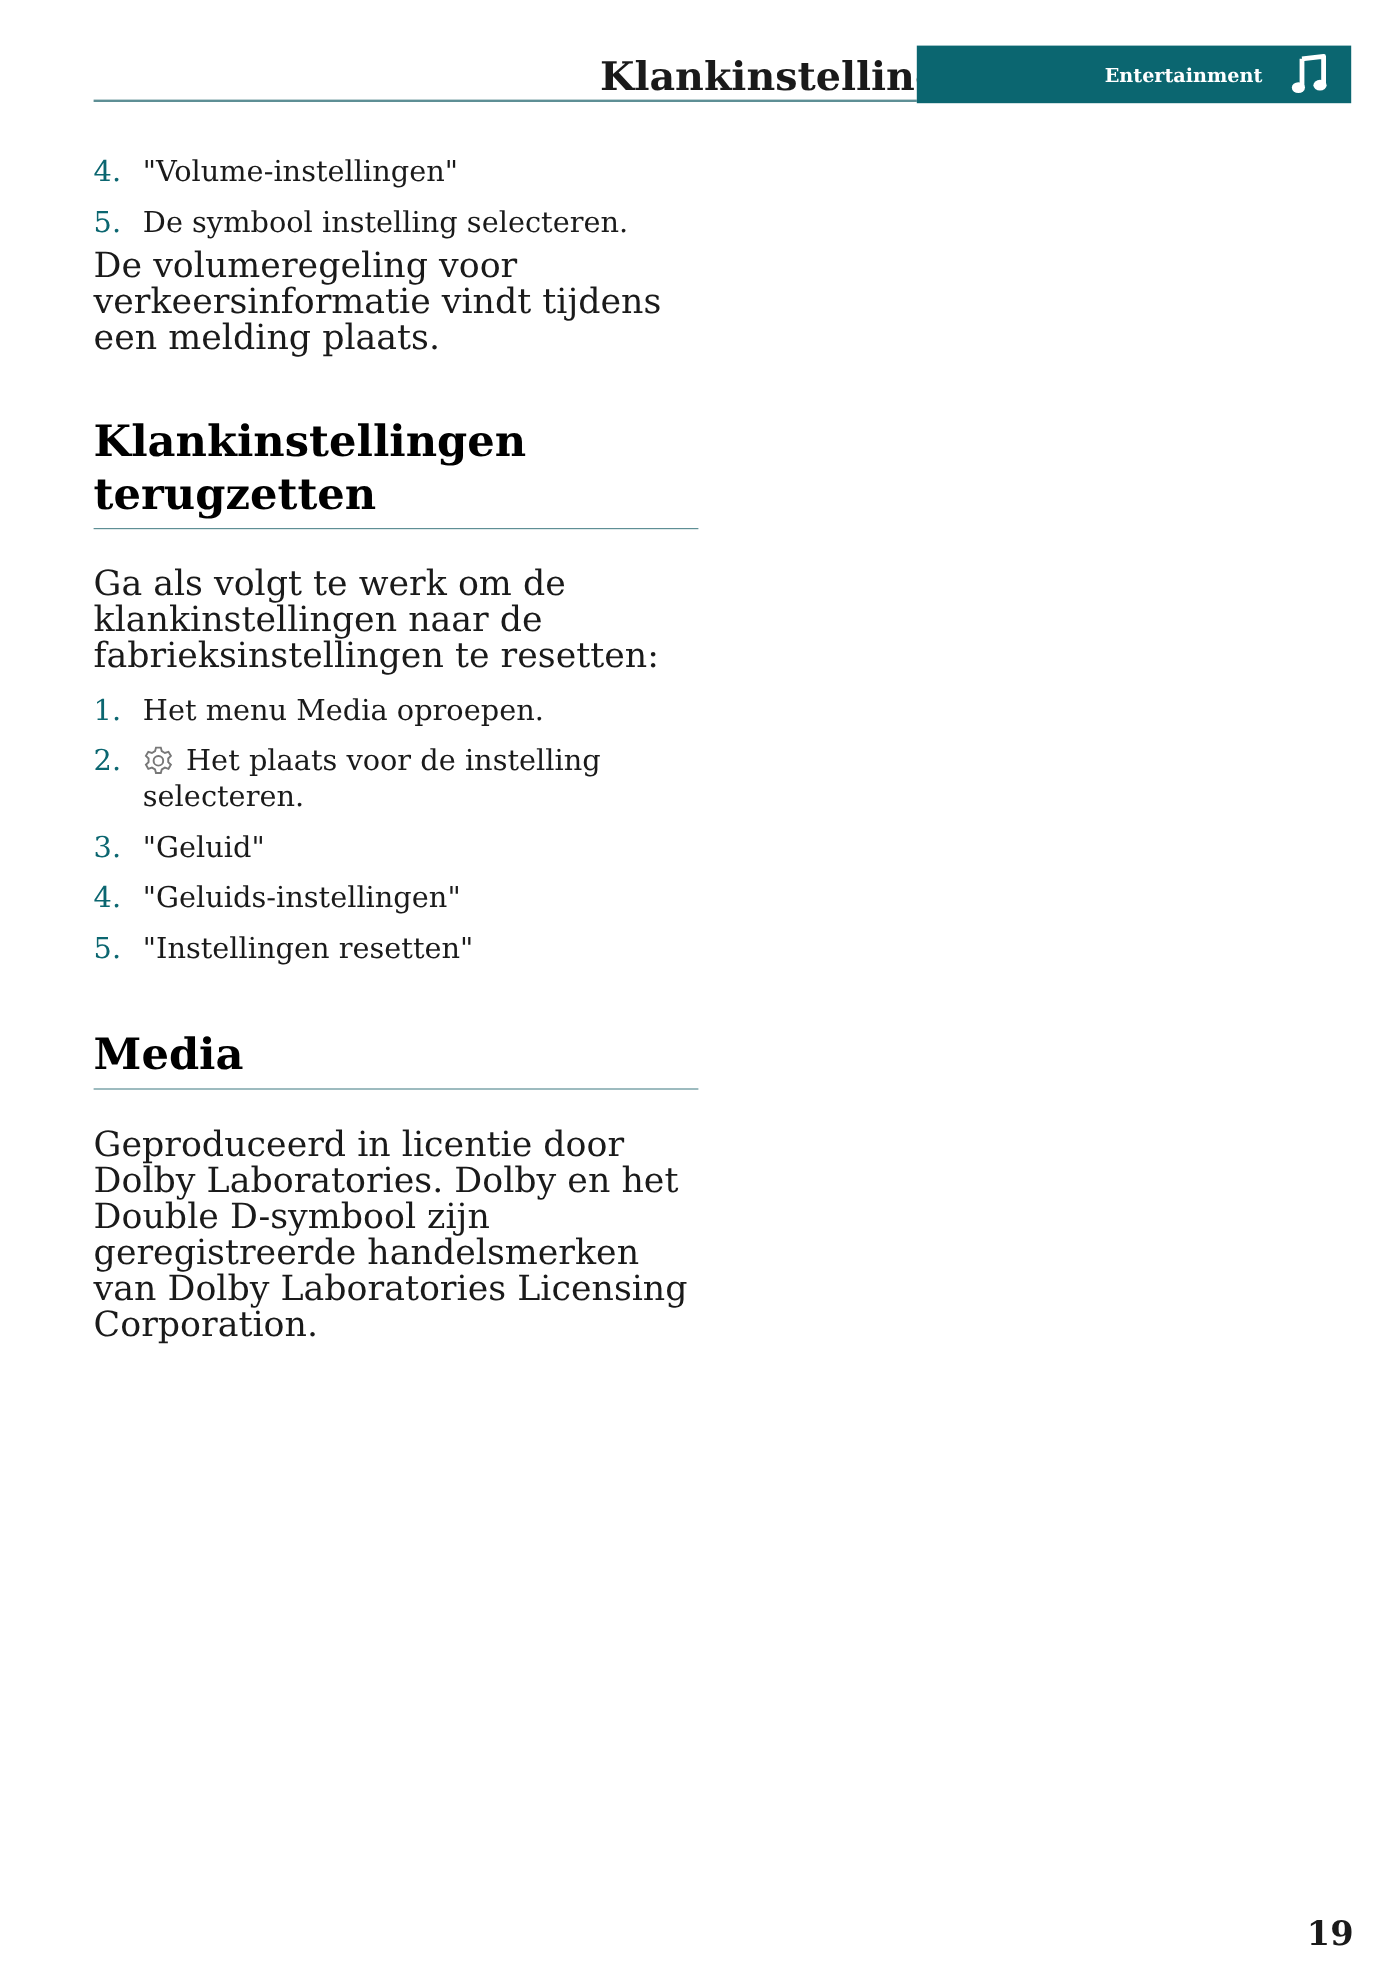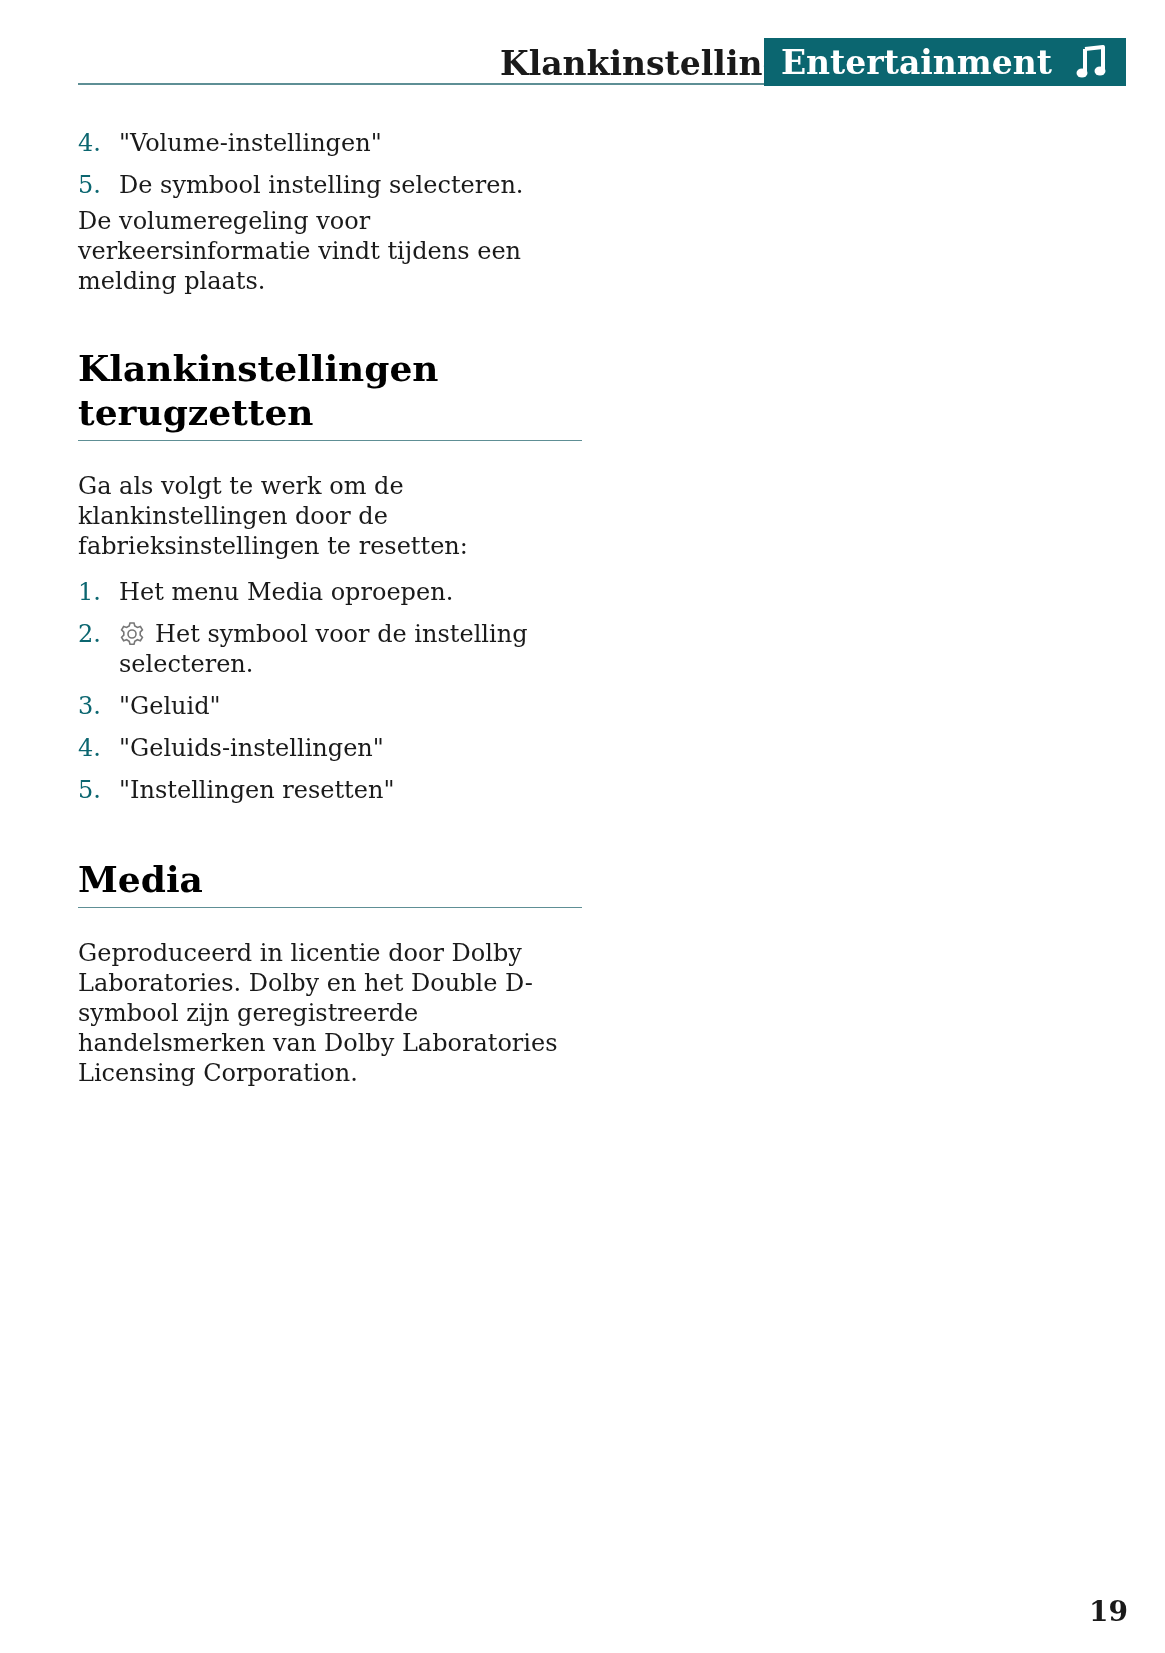--- a/index.html
+++ b/index.html
@@ -3,27 +3,27 @@
 <meta charset="utf-8">
 <style>
   html, body { margin: 0; padding: 0; background: #ffffff; }
   body { width: 1165px; height: 1653px; position: relative; overflow: hidden;
          font-family: "DejaVu Serif", "Liberation Serif", serif; color: #1a1a1a; }
   .header-rule { position: absolute; left: 78px; top: 83px; width: 686px; height: 2px; background: #5e8f95; }
   .header-section { position: absolute; left: 500px; top: 44px; width: 250px; text-align: right;
          font-weight: bold; font-size: 33px; color: #1a1a1a; }
   .header-tab { position: absolute; left: 764px; top: 38px; width: 362px; height: 48px; background: #0b6670;
          display: flex; align-items: center; justify-content: flex-end; padding-right: 20px; box-sizing: border-box; }
-  .header-tab-label { font-weight: bold; font-size: 33px; color: #ffffff; margin-right: 24px; }
+  .header-tab-label { font-weight: bold; font-size: 16px; color: #ffffff; margin-right: 24px; }
   .music-icon { width: 30px; height: 34px; display: block; }
   .content { position: absolute; left: 78px; top: 128px; width: 504px; }
   .step { display: flex; font-size: 24px; line-height: 30px; margin-bottom: 12px; }
   .step-num { width: 41px; flex: none; color: #0b6670; }
   .step-text { flex: 1; }
-  .para { font-size: 24px; line-height: 30px; margin: 0; }
+  .para { font-size: 29px; line-height: 30px; margin: 0; }
   .section-title { font-size: 36px; font-weight: bold; color: #000000; margin: 0; line-height: 44px; }
   .section-rule { height: 1px; background: #5e8f95; width: 504px; margin-top: 6px; }
   .gear-icon { display: inline-block; width: 26px; height: 26px; vertical-align: -5px; margin-right: 10px; }
   .page-number { position: absolute; right: 37px; top: 1595px; font-weight: bold; font-size: 28px; color: #1a1a1a; }
 </style>
 </head>
 <body>
 
 <div class="header-section">Klankinstellingen</div>
 <div class="header-rule"></div>
@@ -45,35 +45,35 @@
   <div class="step" style="margin-bottom:6px;">
     <span class="step-num">5.</span>
     <span class="step-text">De symbool instelling selecteren.</span>
   </div>
   <p class="para">De volumeregeling voor verkeersinformatie vindt tijdens een melding plaats.</p>
 
   <div style="height:50px"></div>
   <h2 class="section-title">Klankinstellingen terugzetten</h2>
   <div class="section-rule"></div>
   <div style="height:30px"></div>
-  <p class="para">Ga als volgt te werk om de klankinstellingen door de fabrieksinstellingen te resetten:</p>
+  <p class="para">Ga als volgt te werk om de klankinstellingen naar de fabrieksinstellingen te resetten:</p>
   <div style="height:16px"></div>
   <div class="step">
     <span class="step-num">1.</span>
     <span class="step-text">Het menu Media oproepen.</span>
   </div>
   <div class="step">
     <span class="step-num">2.</span>
     <span class="step-text">
       <svg class="gear-icon" viewBox="0 0 26 26">
         <g fill="none" stroke="#777" stroke-width="1.6">
           <circle cx="13" cy="13" r="4"></circle>
           <path d="M11 2 h4 l0.8 3 l2.6 1.5 l3-1 l2 3.4 l-2.2 2.2 v3 l2.2 2.2 l-2 3.4 l-3-1 l-2.6 1.5 l-0.8 3 h-4 l-0.8-3 l-2.6-1.5 l-3 1 l-2-3.4 l2.2-2.2 v-3 l-2.2-2.2 l2-3.4 l3 1 l2.6-1.5 z"></path>
         </g>
-      </svg><span>Het symbool voor de instelling selecteren.</span>
+      </svg><span>Het plaats voor de instelling selecteren.</span>
     </span>
   </div>
   <div class="step">
     <span class="step-num">3.</span>
     <span class="step-text">"Geluid"</span>
   </div>
   <div class="step">
     <span class="step-num">4.</span>
     <span class="step-text">"Geluids-instellingen"</span>
   </div>

